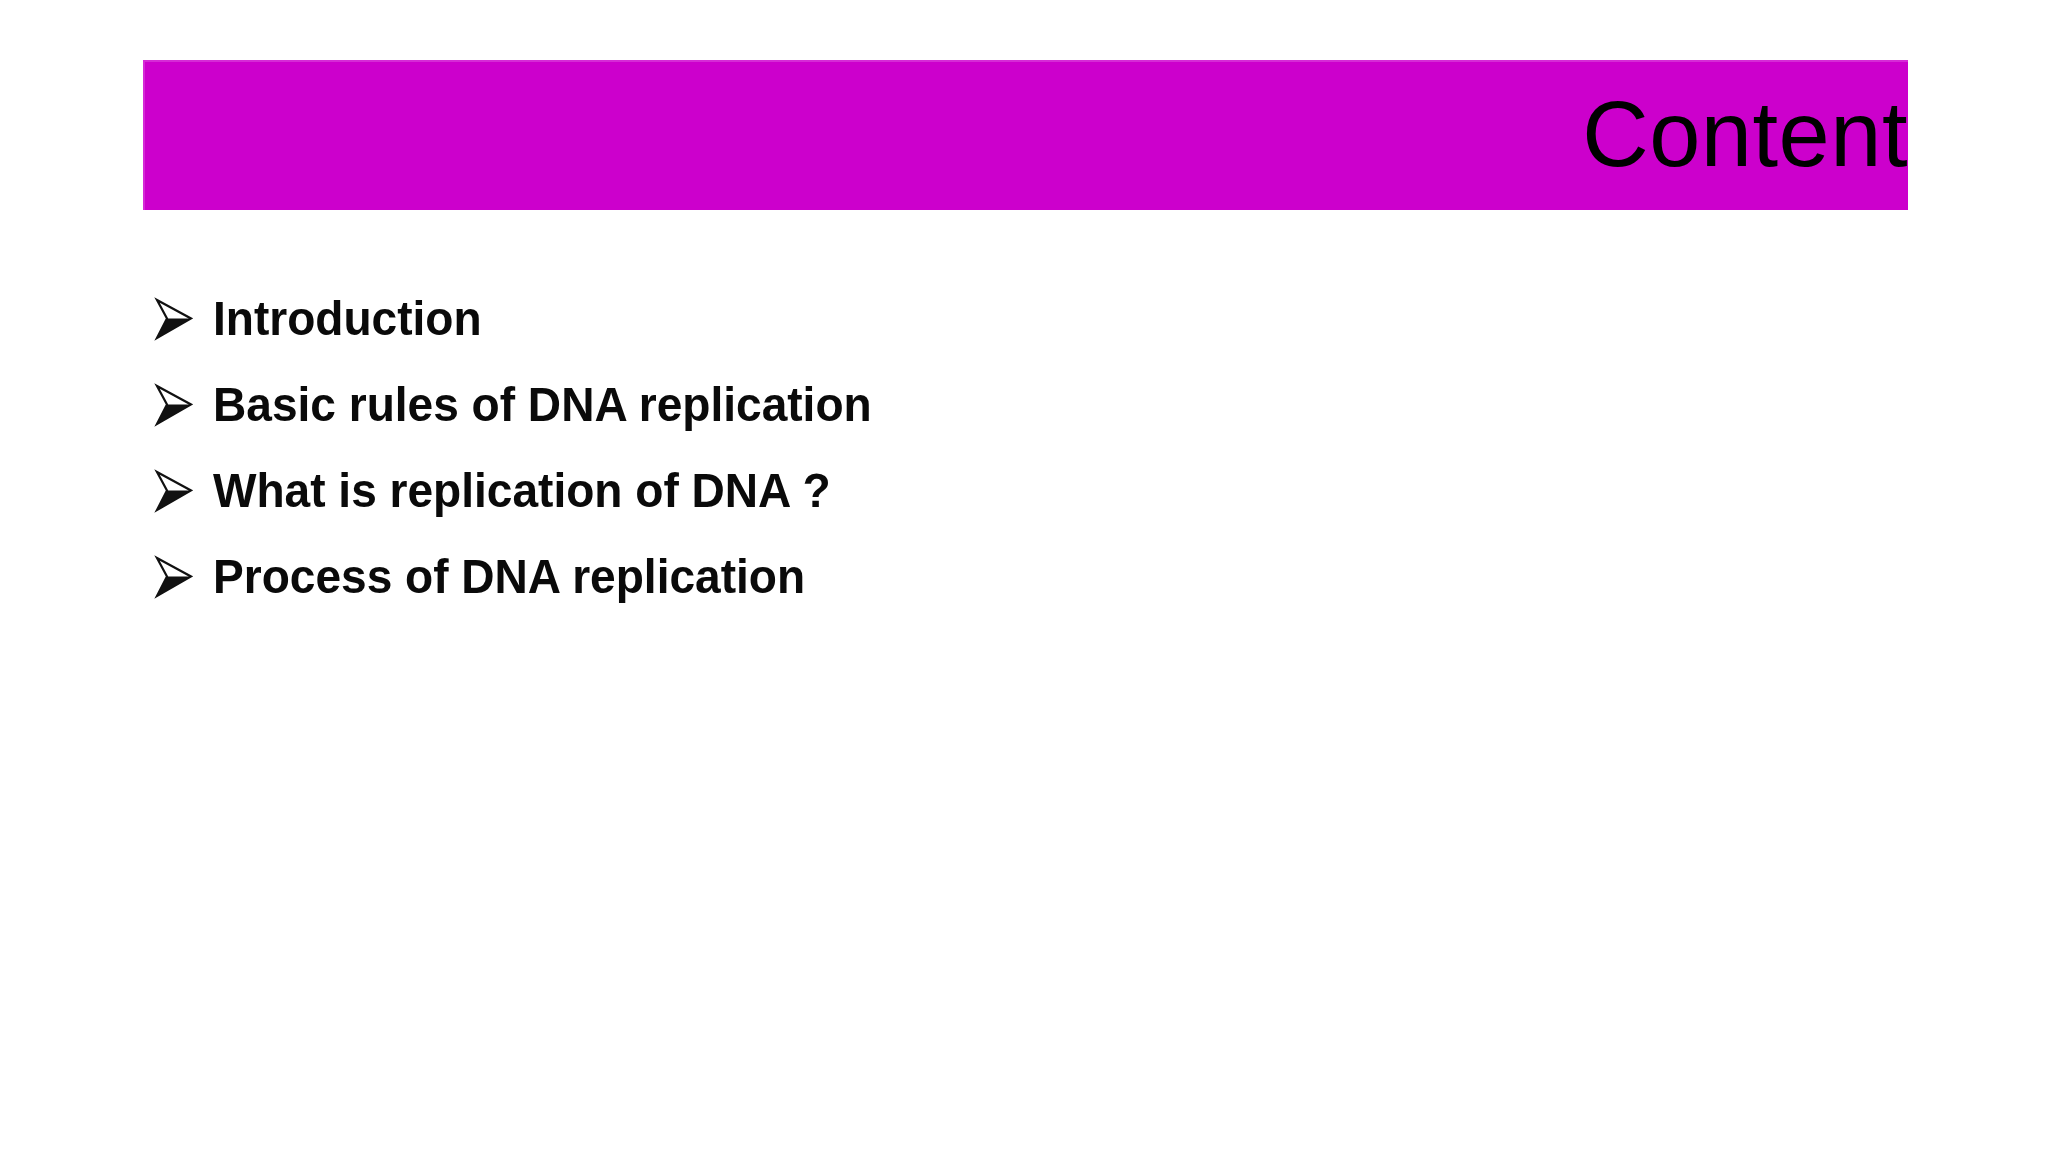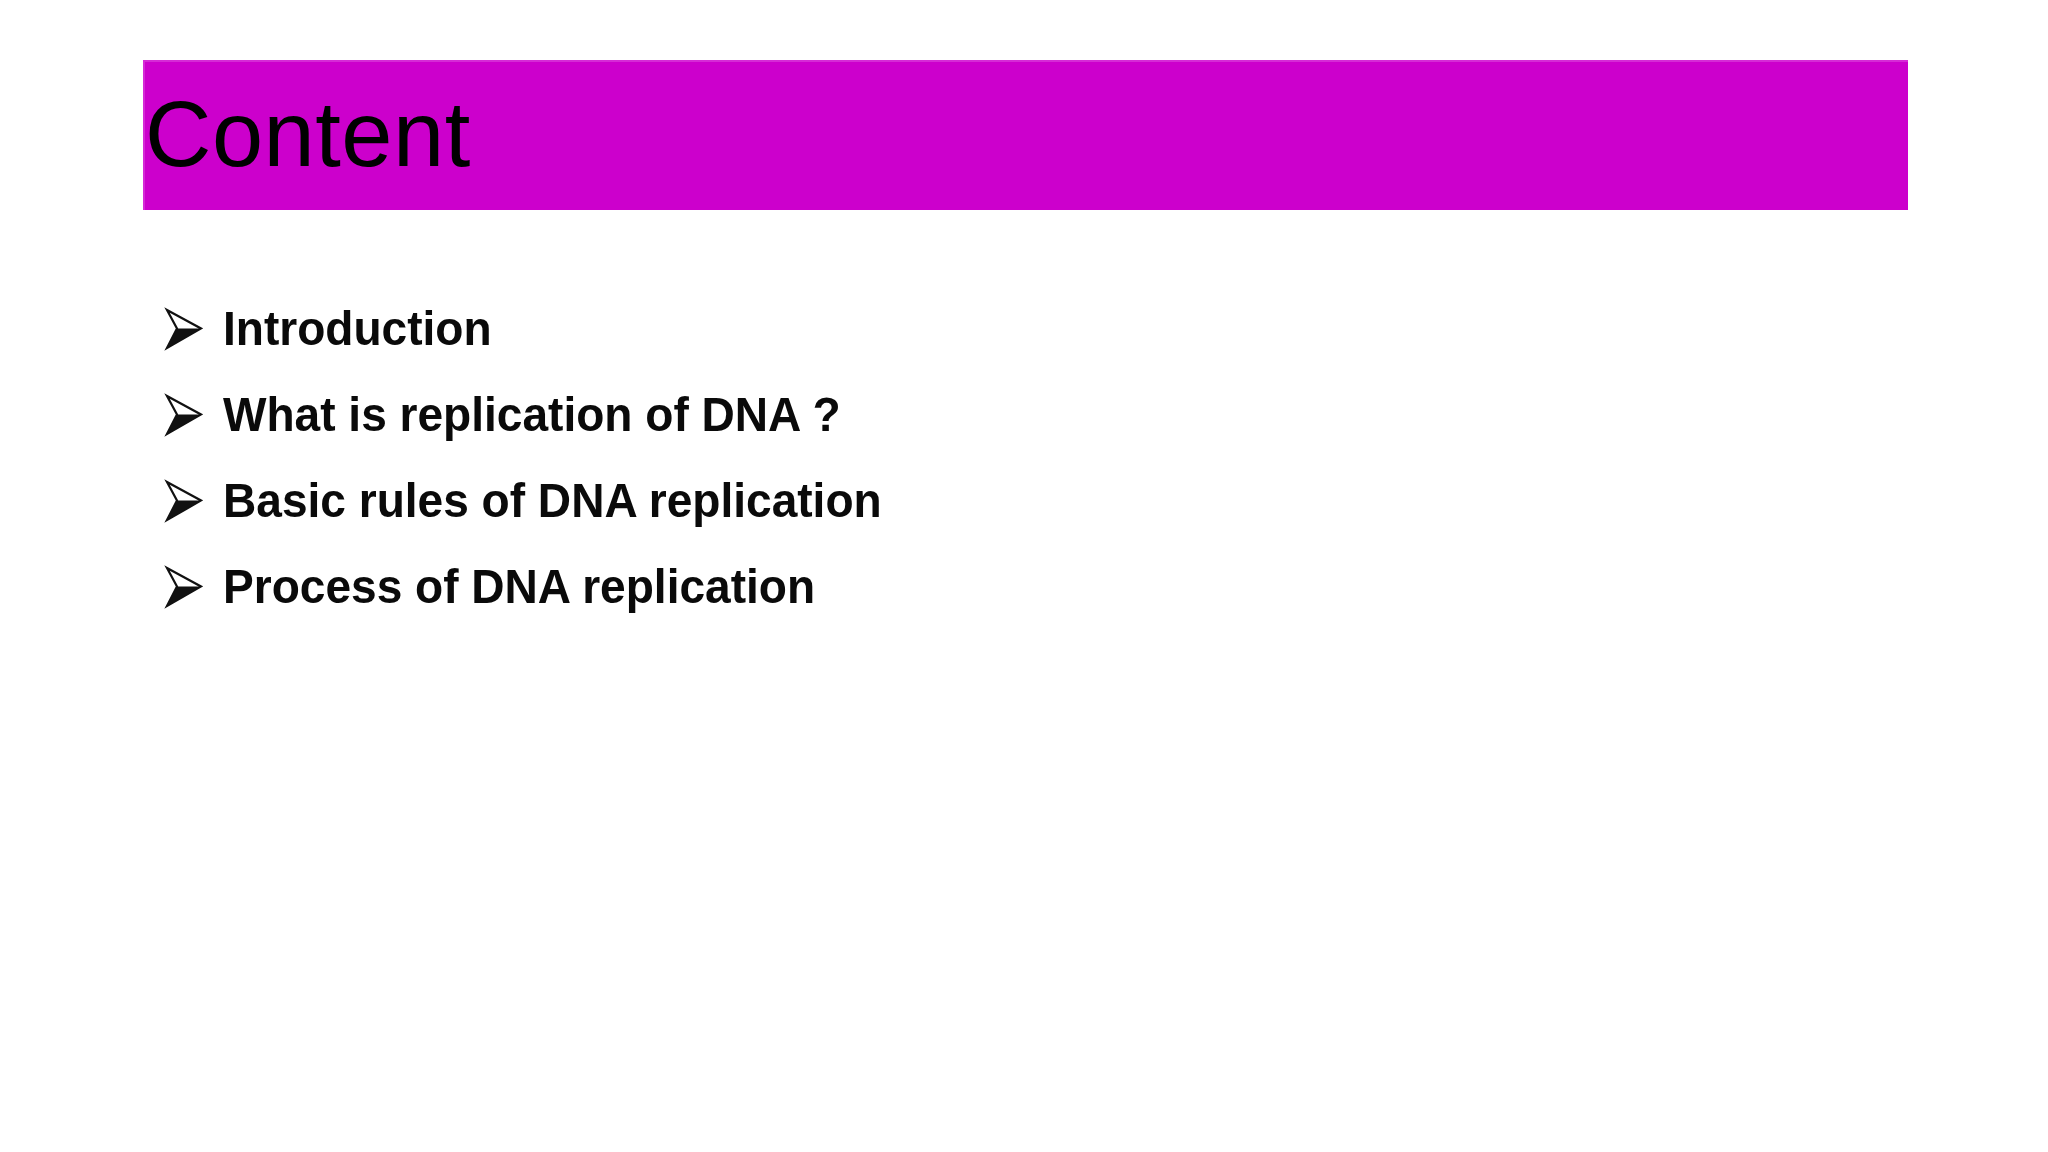--- a/index.html
+++ b/index.html
@@ -26,21 +26,21 @@
   #title-banner {
     position: absolute;
     left: 143px;
     top: 60px;
     width: 1765px;
     height: 150px;
     background: #cc00cc;
     box-sizing: border-box;
     display: flex;
     align-items: center;
-    justify-content: flex-start;
+    justify-content: flex-end;
     border-top: 2px solid #d62ad6;
     border-left: 2px solid #d62ad6;
   }
 
   #title-text {
     font-family: "Liberation Sans", "DejaVu Sans", sans-serif;
     font-size: 92px;
     font-weight: 400;
     color: #000000;
     line-height: 1;
@@ -49,21 +49,21 @@
     position: relative;
     top: -2px;
   }
 
   
   #content-list {
     position: absolute;
     left: 152px;
     top: 290px;
     width: 1800px;
-    margin: 11px;
+    margin: 1px;
     padding: 0;
     list-style: none;
   }
 
   .bullet-row {
     display: flex;
     align-items: baseline;
     height: 86px;
   }
 
@@ -113,31 +113,31 @@
       <span class="bullet-label">Introduction</span>
     </li>
 
     <li class="bullet-row">
       <span class="bullet-marker">
         <svg width="40" height="44" viewBox="0 0 40 44" aria-hidden="true">
           <path d="M4 3 L38 21.5 L4 41 L14 21.5 Z" fill="#ffffff" stroke="#111111" stroke-width="2.2" stroke-linejoin="miter"></path>
           <path d="M14 21.5 L38 21.5 L4 41 Z" fill="#111111"></path>
         </svg>
       </span>
-      <span class="bullet-label">What is replication of DNA ?</span>
+      <span class="bullet-label">Basic rules of DNA replication</span>
     </li>
 
     <li class="bullet-row">
       <span class="bullet-marker">
         <svg width="40" height="44" viewBox="0 0 40 44" aria-hidden="true">
           <path d="M4 3 L38 21.5 L4 41 L14 21.5 Z" fill="#ffffff" stroke="#111111" stroke-width="2.2" stroke-linejoin="miter"></path>
           <path d="M14 21.5 L38 21.5 L4 41 Z" fill="#111111"></path>
         </svg>
       </span>
-      <span class="bullet-label">Basic rules of DNA replication</span>
+      <span class="bullet-label">What is replication of DNA ?</span>
     </li>
 
     <li class="bullet-row">
       <span class="bullet-marker">
         <svg width="40" height="44" viewBox="0 0 40 44" aria-hidden="true">
           <path d="M4 3 L38 21.5 L4 41 L14 21.5 Z" fill="#ffffff" stroke="#111111" stroke-width="2.2" stroke-linejoin="miter"></path>
           <path d="M14 21.5 L38 21.5 L4 41 Z" fill="#111111"></path>
         </svg>
       </span>
       <span class="bullet-label">Process of DNA replication</span>

